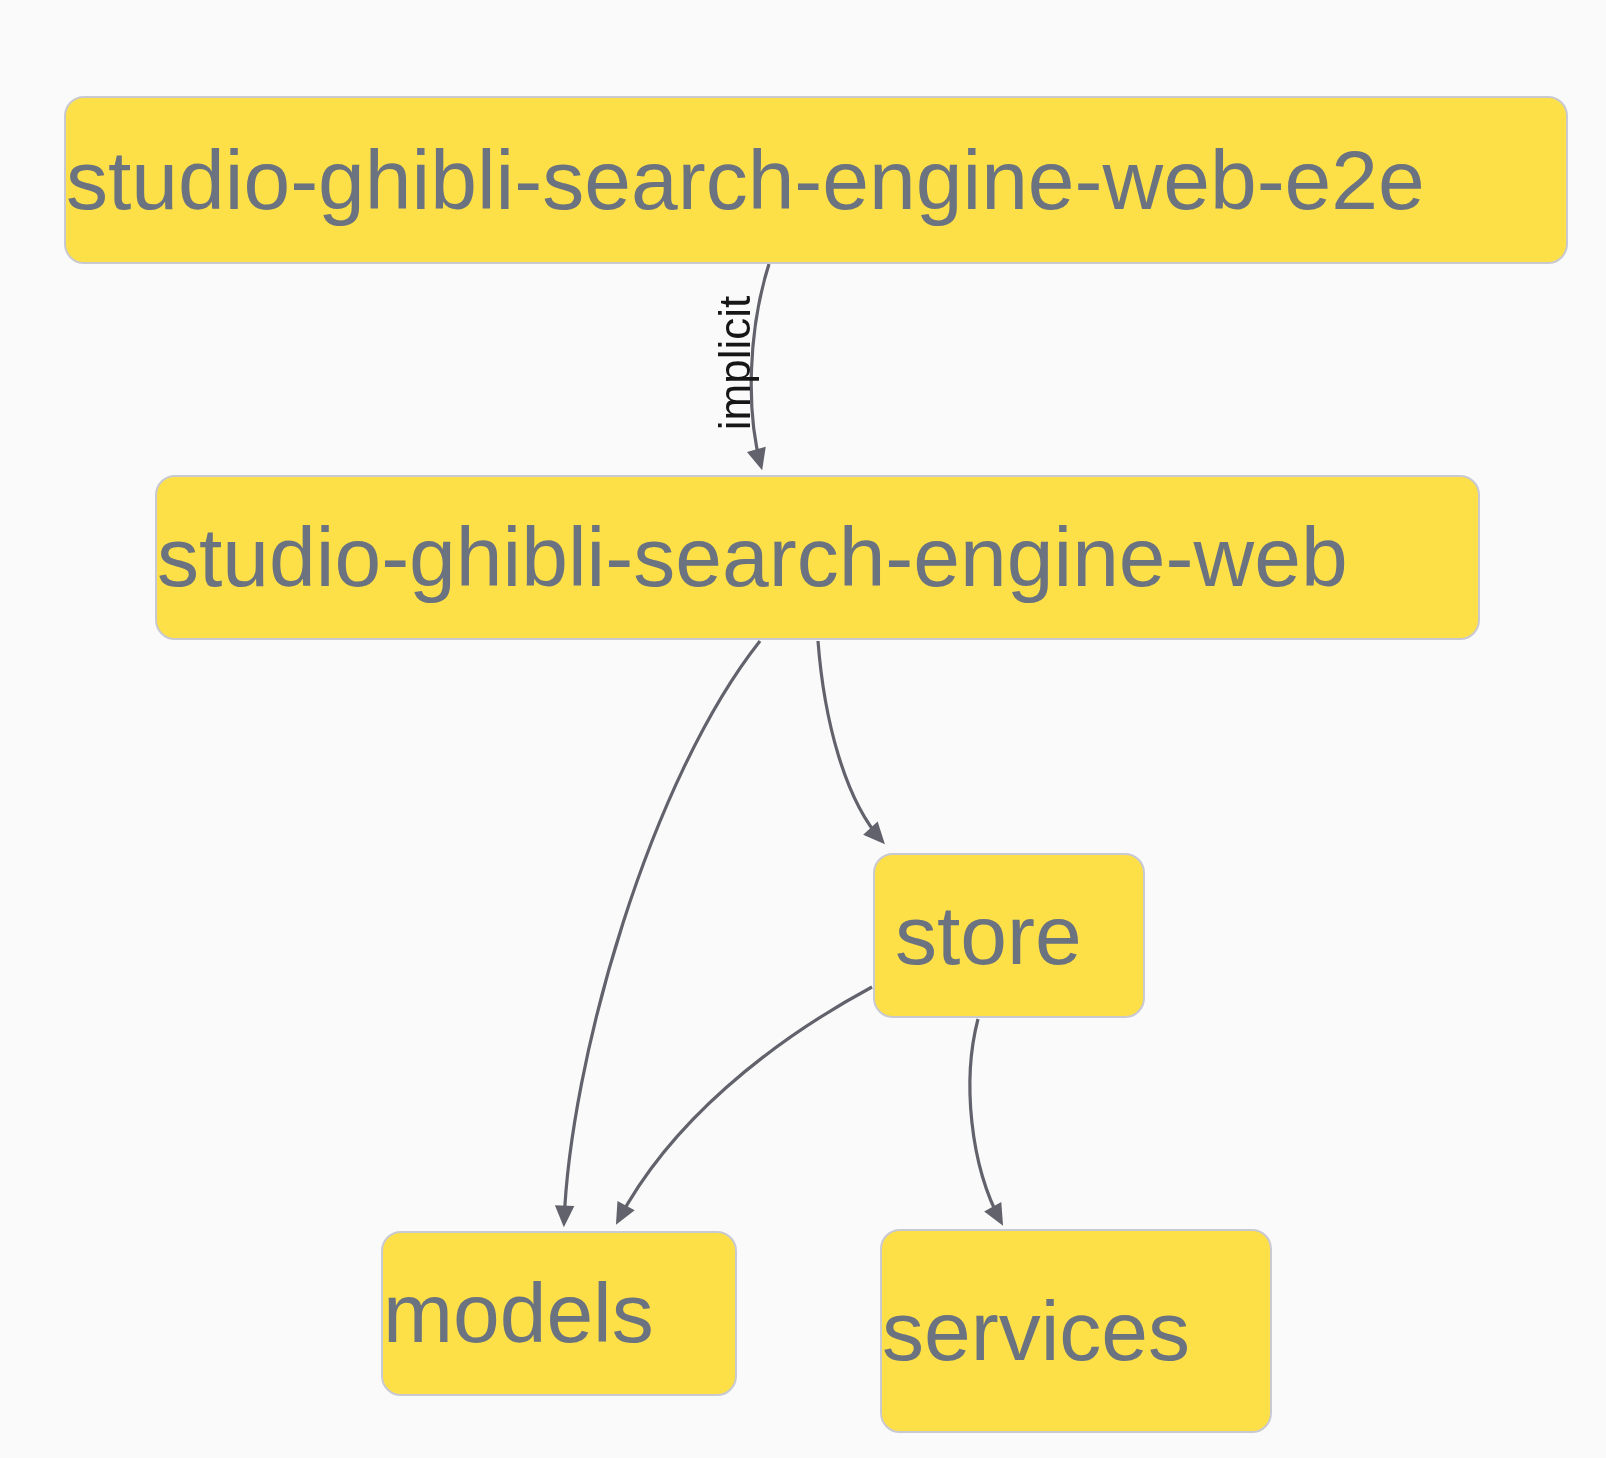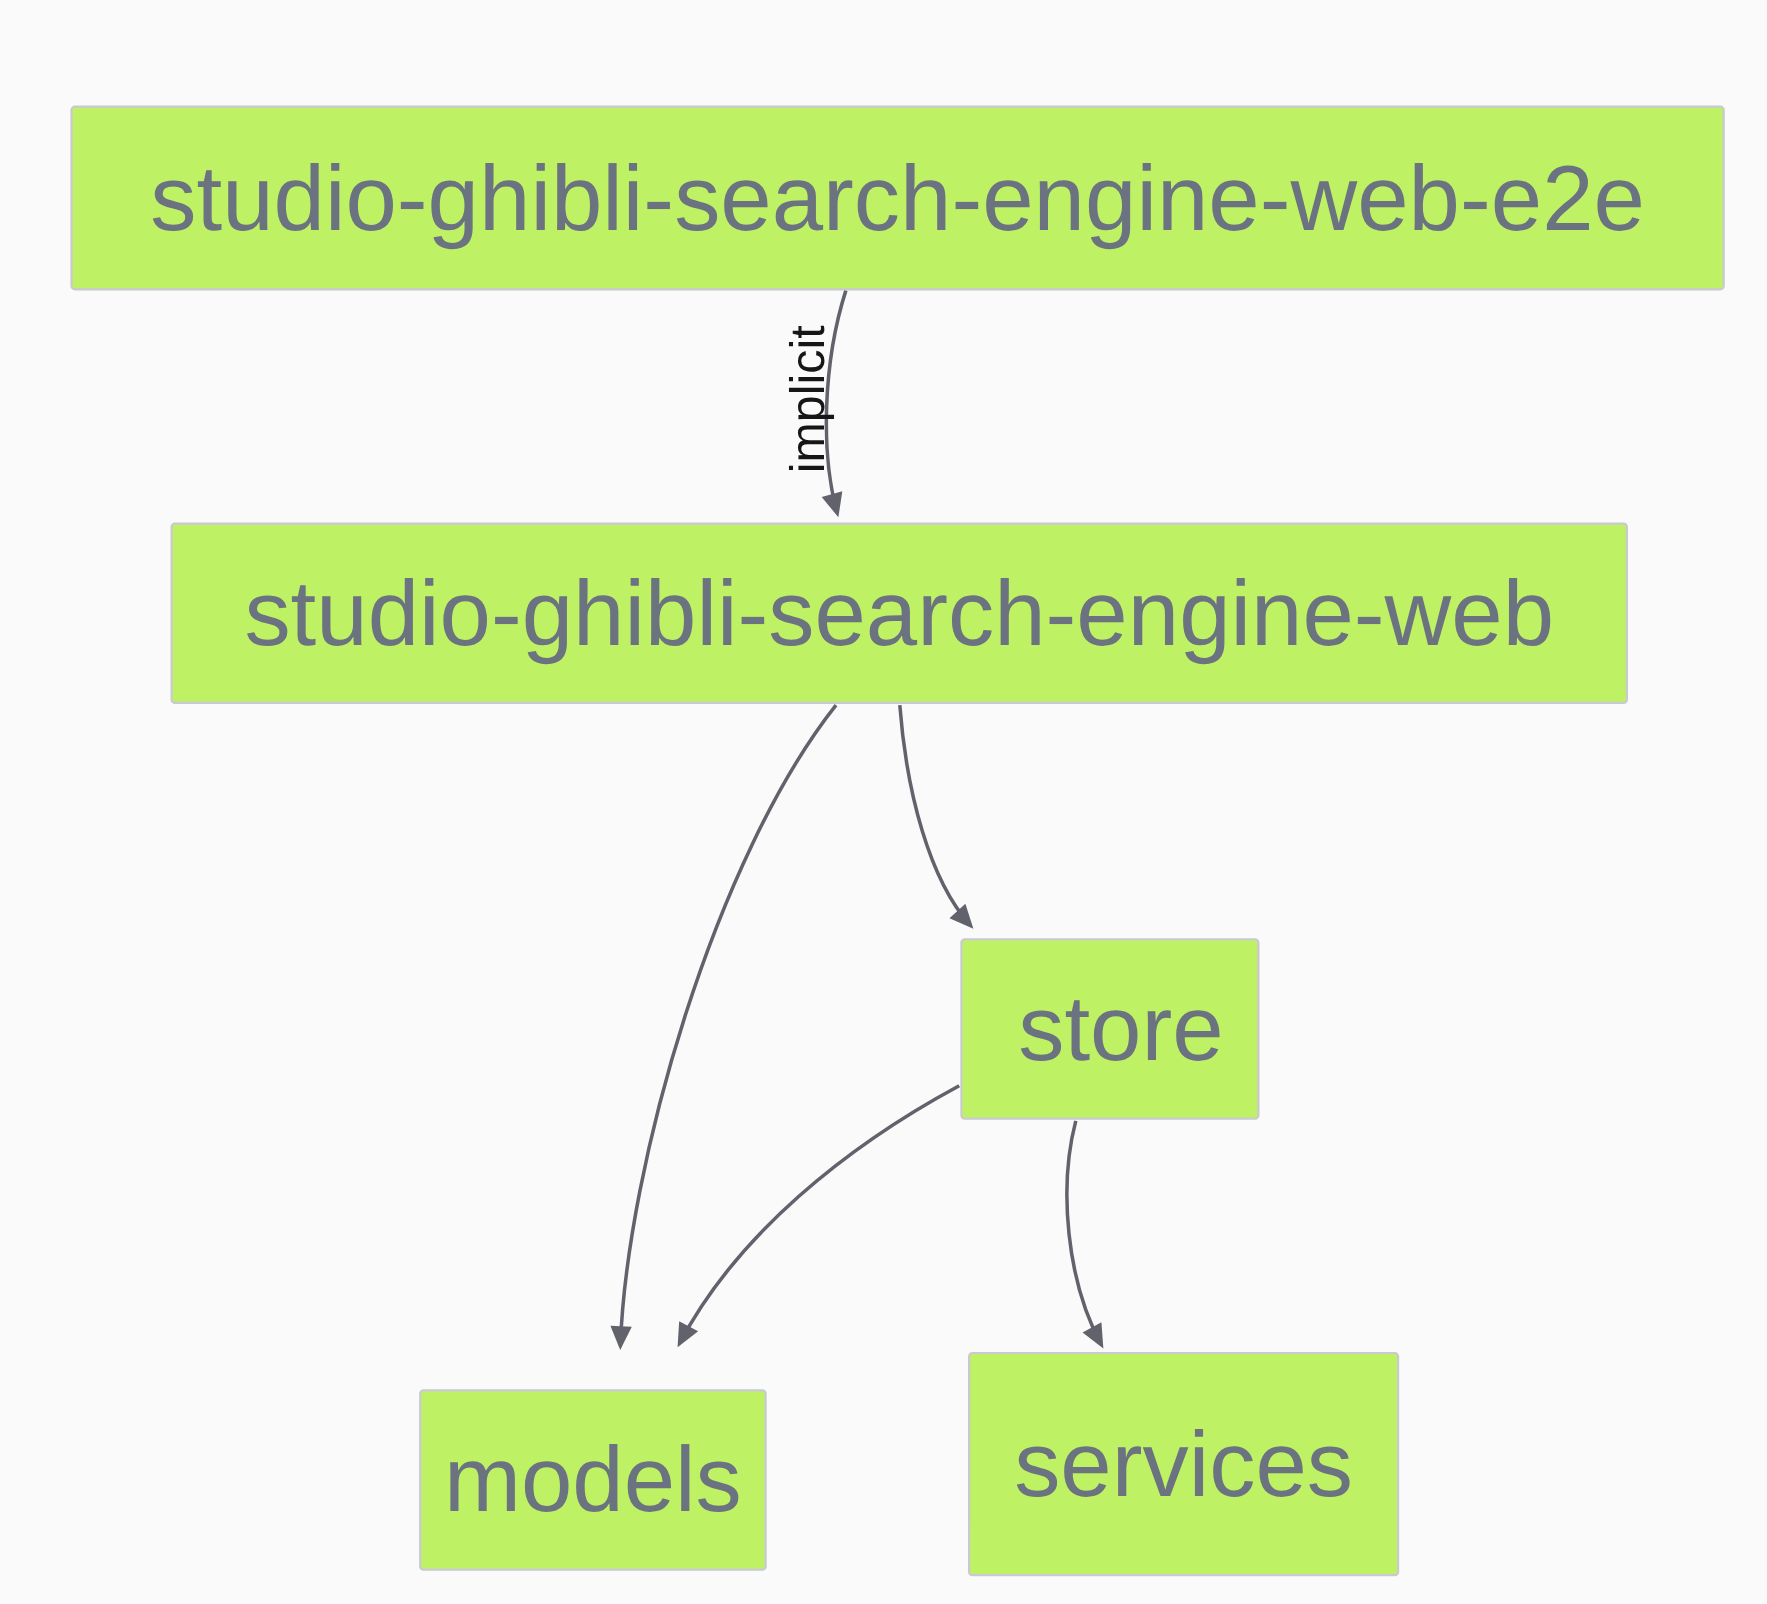--- a/index.html
+++ b/index.html
@@ -23,35 +23,35 @@
     height: 1458px;
   }
   .edge {
     fill: none;
     stroke: #62626c;
     stroke-width: 3.2px;
   }
   .node {
     position: absolute;
     box-sizing: border-box;
-    background: #bef264;
+    background: #fde047;
     border: 2px solid #c9c9d2;
-    border-radius: 4px;
+    border-radius: 20px;
     color: #6b7280;
     font-size: 84px;
     display: flex;
     align-items: center;
-    justify-content: center;
+    justify-content: flex-start;
     white-space: nowrap;
     cursor: pointer;
   }
   .node-e2e      { left: 64px;  top: 96px;   width: 1504px; height: 168px; }
   .node-web      { left: 155px; top: 475px;  width: 1325px; height: 165px; }
   .node-store    { left: 873px; top: 853px;  width: 272px;  height: 165px; padding-left: 20px; }
-  .node-models   { left: 381px; top: 1231px; width: 316px;  height: 165px; margin-top: 32px; }
+  .node-models   { left: 381px; top: 1231px; width: 356px;  height: 165px; }
   .node-services { left: 880px; top: 1229px; width: 392px;  height: 204px; }
   .edge-label {
     position: absolute;
     left: 735px;
     top: 363px;
     transform: translate(-50%, -50%) rotate(-90deg);
     font-size: 44px;
     color: #161616;
     white-space: nowrap;
   }

